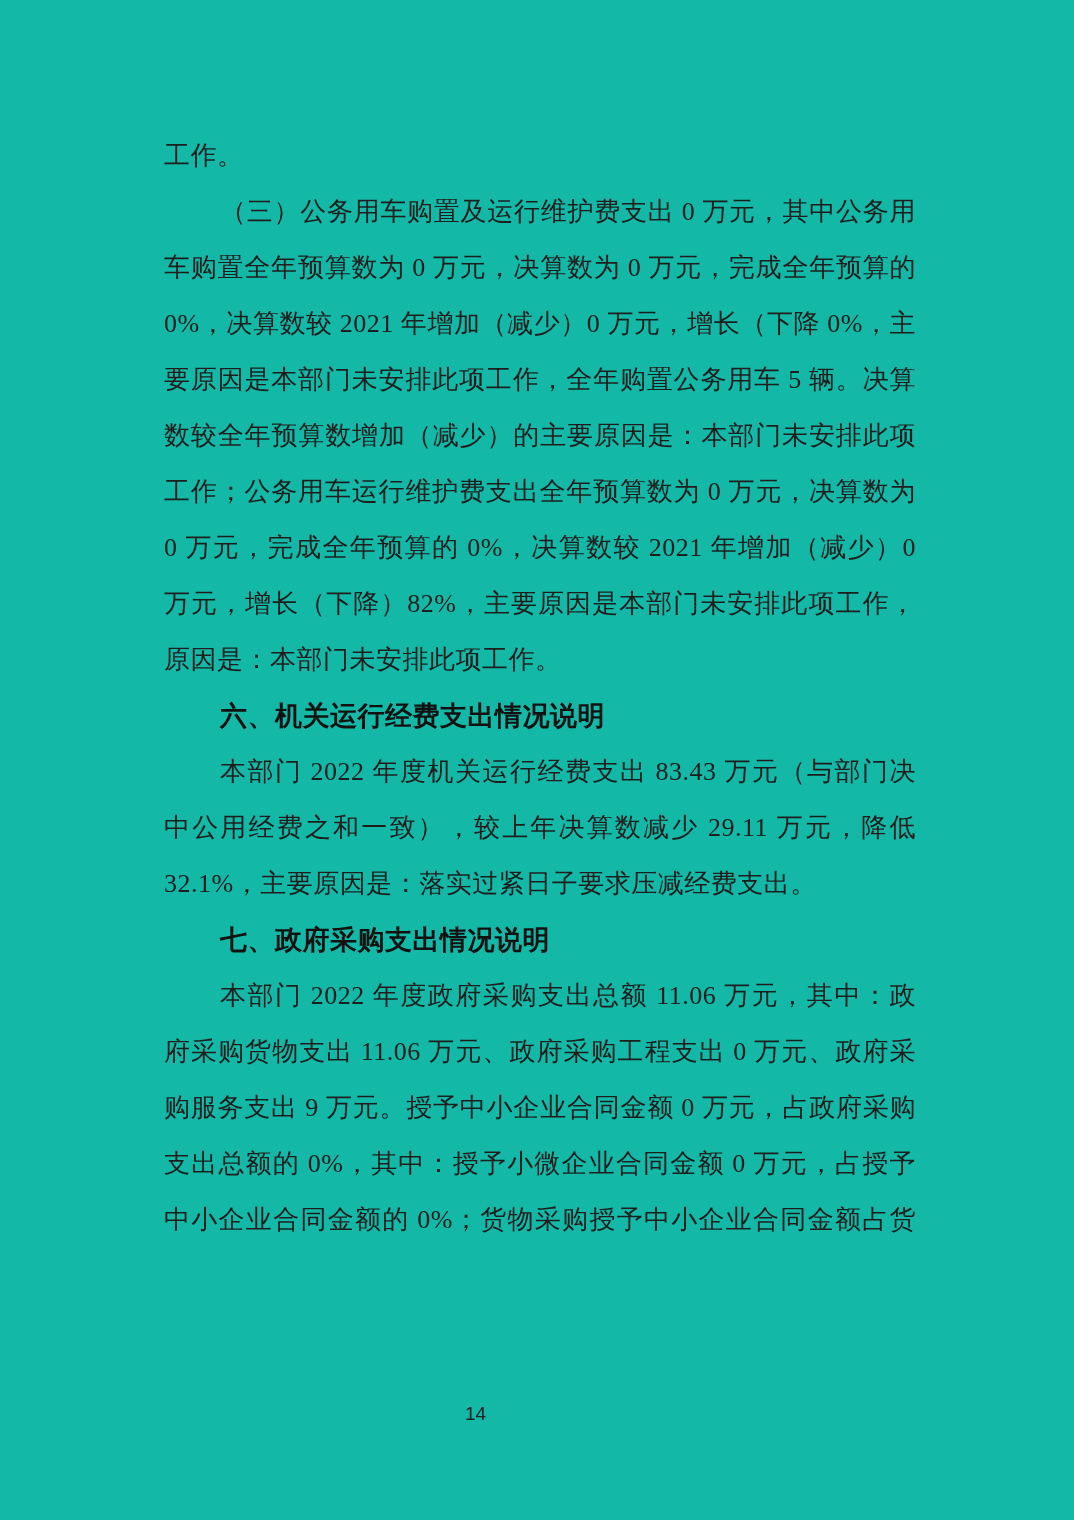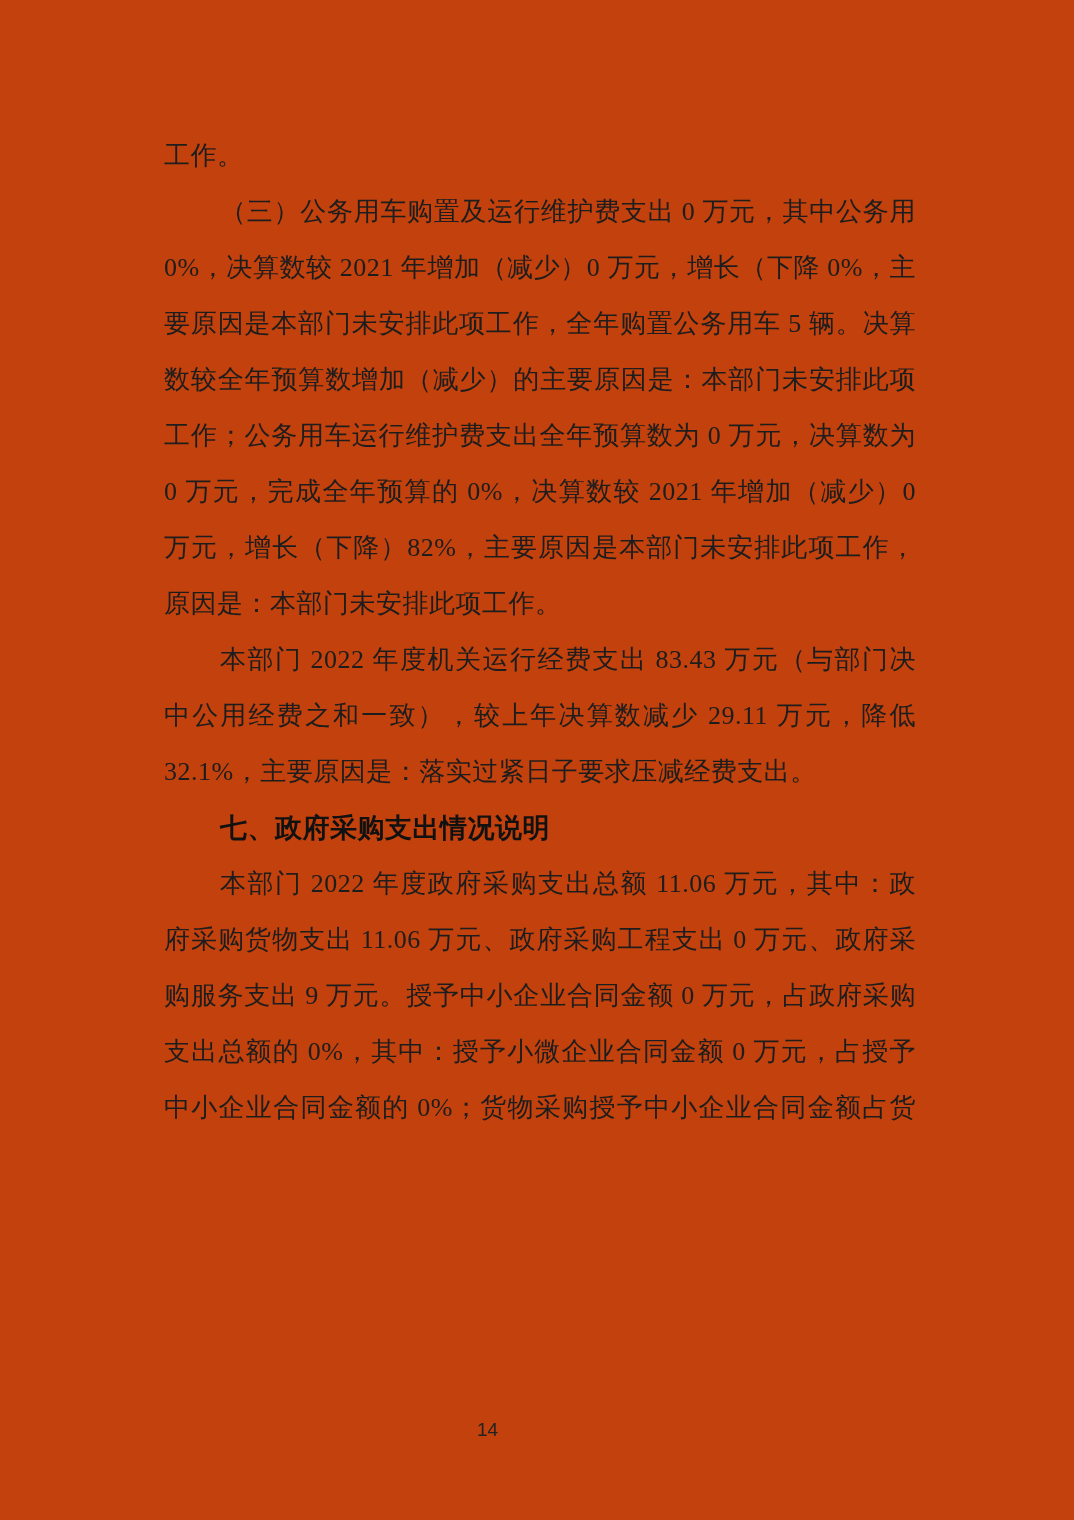--- a/index.html
+++ b/index.html
@@ -4,21 +4,21 @@
 <style>
   * { margin: 0; padding: 0; box-sizing: border-box; }
   html, body {
     width: 1074px; height: 1520px;
     background: #ffffff;
     font-family: "Liberation Serif", serif;
   }
   .page {
     position: relative;
     width: 1074px; height: 1520px;
-    background: #c2410c;
+    background: #14b8a6;
     overflow: hidden;
   }
   .text-area {
     position: absolute;
     left: 164px; top: 128px;
     width: 752px;
   }
   .line {
     height: 56px;
     line-height: 56px;
@@ -39,44 +39,45 @@
     color: #111111;
   }
   .line.indent { padding-left: 56px; }
   .line.justify {
     text-align: justify;
     text-align-last: justify;
     text-justify: inter-character;
   }
   .page-number {
     position: absolute;
-    left: 15px; top: 1398px;
+    left: 3px; top: 1398px;
     width: 945px;
     text-align: center;
     font-family: "Liberation Sans", "DejaVu Sans", sans-serif;
     font-size: 19px;
     color: #222222;
     line-height: 32px;
-    margin-top: 16px;
   }
 </style>
 </head>
 <body>
 
 <div class="page">
   <div class="text-area" id="text-area">
       <div class="line body">工作。</div>
       <div class="line body indent justify">（三）公务用车购置及运行维护费支出 0 万元，其中公务用</div>
+      <div class="line body justify">车购置全年预算数为 0 万元，决算数为 0 万元，完成全年预算的</div>
       <div class="line body justify">0%，决算数较 2021 年增加（减少）0 万元，增长（下降 0%，主</div>
       <div class="line body justify">要原因是本部门未安排此项工作，全年购置公务用车 5 辆。决算</div>
       <div class="line body justify">数较全年预算数增加（减少）的主要原因是：本部门未安排此项</div>
       <div class="line body justify">工作；公务用车运行维护费支出全年预算数为 0 万元，决算数为</div>
       <div class="line body justify">0 万元，完成全年预算的 0%，决算数较 2021 年增加（减少）0</div>
       <div class="line body justify">万元，增长（下降）82%，主要原因是本部门未安排此项工作，年</div>
       <div class="line body">原因是：本部门未安排此项工作。</div>
+      <div class="line heading indent">六、机关运行经费支出情况说明</div>
       <div class="line body indent justify">本部门 2022 年度机关运行经费支出 83.43 万元（与部门决</div>
       <div class="line body justify">中公用经费之和一致），较上年决算数减少 29.11 万元，降低</div>
       <div class="line body">32.1%，主要原因是：落实过紧日子要求压减经费支出。</div>
       <div class="line heading indent">七、政府采购支出情况说明</div>
       <div class="line body indent justify">本部门 2022 年度政府采购支出总额 11.06 万元，其中：政</div>
       <div class="line body justify">府采购货物支出 11.06 万元、政府采购工程支出 0 万元、政府采</div>
       <div class="line body justify">购服务支出 9 万元。授予中小企业合同金额 0 万元，占政府采购</div>
       <div class="line body justify">支出总额的 0%，其中：授予小微企业合同金额 0 万元，占授予</div>
       <div class="line body justify">中小企业合同金额的 0%；货物采购授予中小企业合同金额占货</div>
     </div>

